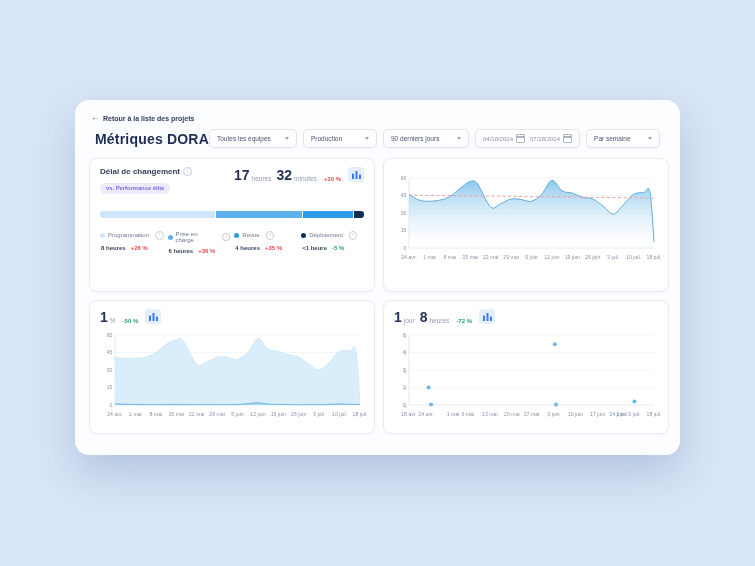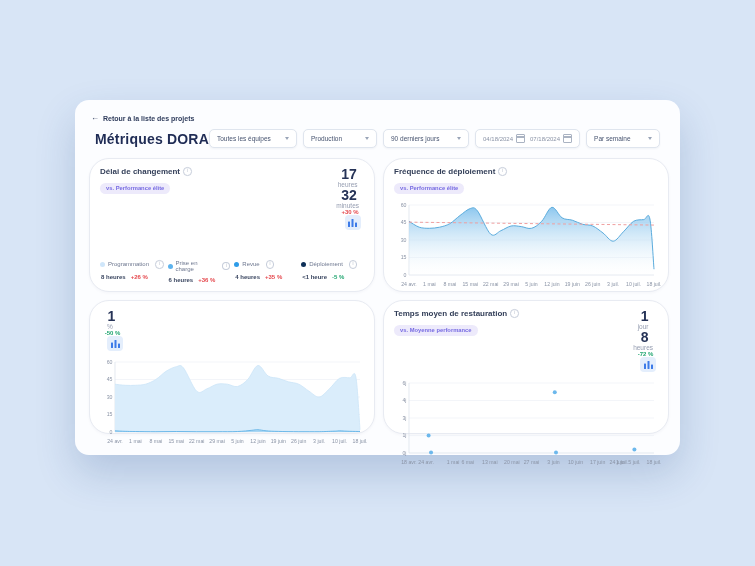--- a/index.html
+++ b/index.html
@@ -17,30 +17,30 @@
           border:1px solid #dfe5ee;border-radius:5px;padding:0 7px;font-size:6.5px;color:#46536f;
           box-shadow:0 1px 2px rgba(40,60,100,.05);cursor:pointer;box-sizing:border-box;}
   .sel-teams{width:88px;} .sel-env{width:74px;} .sel-period{width:86px;} .sel-gran{width:74px;}
   .chev{width:0;height:0;border-left:2.5px solid transparent;border-right:2.5px solid transparent;border-top:3px solid #9aa5b8;}
   .daterange{height:19px;display:flex;align-items:center;gap:5px;background:#fff;border:1px solid #dfe5ee;border-radius:5px;
              padding:0 7px;font-size:6px;color:#8a93a6;box-shadow:0 1px 2px rgba(40,60,100,.05);cursor:pointer;box-sizing:border-box;}
   .dategroup{display:flex;align-items:center;gap:3px;}
   .cal{width:7px;height:7px;border:1px solid #aab3c2;border-radius:1px;position:relative;display:inline-block;}
   .cal:before{content:'';position:absolute;top:1px;left:0;right:0;height:1.5px;background:#aab3c2;}
   .grid{display:grid;grid-template-columns:1fr 1fr;gap:8px;}
-  .card{background:#fff;border:1px solid #e8ebf2;border-radius:20px;height:134px;padding:8px 10px;box-sizing:border-box;
+  .card{background:#fff;border:1px solid #e8ebf2;border-radius:8px;height:134px;padding:8px 10px;box-sizing:border-box;
         display:flex;flex-direction:column;box-shadow:0 1px 3px rgba(40,60,100,.04);}
   .card-head{display:flex;justify-content:space-between;align-items:flex-start;}
   .t-row{display:flex;align-items:center;}
   .c-title{font-size:8px;font-weight:700;color:#323e58;}
   .info{display:inline-flex;width:6.5px;height:6.5px;border:1px solid #c6cdda;border-radius:50%;color:#b6bdcb;
         font-size:4.5px;align-items:center;justify-content:center;margin-left:3px;line-height:1;cursor:pointer;}
   .badge{display:inline-block;margin-top:5px;background:#edeafb;color:#776be2;font-size:5.8px;font-weight:600;
          padding:2.5px 6px;border-radius:8px;}
-  .metrics{display:flex;align-items:center;flex-direction:column;}
+  .metrics{display:flex;align-items:flex-end;}
   .big{font-size:14px;font-weight:700;color:#263357;line-height:1;}
   .unit{font-size:6.5px;color:#949cb0;margin:0 5px 0 2px;}
   .delta{font-size:6px;font-weight:700;margin-left:2px;}
   .chart-btn{width:16px;height:15px;border:none;border-radius:4px;background:#e4eefc;display:flex;align-items:center;
              justify-content:center;margin-left:7px;padding:0;cursor:pointer;align-self:center;}
   .stack-bar{display:flex;height:7px;margin-top:17px;border-radius:3px;overflow:hidden;gap:1px;}
   .seg{height:100%;}
   .legend{display:grid;grid-template-columns:1fr 1fr 1fr 1fr;margin-top:13px;gap:4px;}
   .l1{display:flex;align-items:center;gap:3px;font-size:6px;color:#6e7890;}
   .dot{width:5px;height:5px;border-radius:50%;flex:none;}
@@ -166,27 +166,20 @@
               <div class="l2">
                 <span>&lt;1 heure</span>
                 <span style="color: rgb(31, 165, 111); font-weight: 700;">-5 %</span>
               </div>
             </div>
           </div>
       </div>
 
       <div class="card">
         <div class="card-head">
-          <div>
-            <div class="t-row">
-              <span class="c-title">Fréquence de déploiement</span>
-              <span class="info">i</span>
-            </div>
-            <span class="badge">vs. Performance élite</span>
-          </div>
         </div>
         <svg class="chart" width="264" height="88">
             <line x1="15" y1="75" x2="260" y2="75" stroke="#d9dfe9" stroke-width="0.7"></line>
             <text x="12.5" y="76.8" text-anchor="end" font-size="5.2" fill="#8b94a6">0</text>
             <line x1="15" y1="57.5" x2="260" y2="57.5" stroke="#eef1f6" stroke-width="0.7"></line>
             <text x="12.5" y="59.3" text-anchor="end" font-size="5.2" fill="#8b94a6">15</text>
             <line x1="15" y1="40" x2="260" y2="40" stroke="#eef1f6" stroke-width="0.7"></line>
             <text x="12.5" y="41.8" text-anchor="end" font-size="5.2" fill="#8b94a6">30</text>
             <line x1="15" y1="22.5" x2="260" y2="22.5" stroke="#eef1f6" stroke-width="0.7"></line>
             <text x="12.5" y="24.3" text-anchor="end" font-size="5.2" fill="#8b94a6">45</text>
@@ -261,27 +254,20 @@
             <defs></defs>
             <path d="M15.0 27.2C16.7 27.4 21.8 28.1 25.2 28.3C28.6 28.5 32.0 28.5 35.4 28.3C38.8 28.1 42.2 28.1 45.6 27.2C49.0 26.2 52.4 24.6 55.8 22.5C59.2 20.4 62.6 16.5 66.0 14.3C69.4 12.2 73.4 10.2 76.3 9.7C79.1 9.1 80.0 6.8 83.4 10.8C86.8 14.9 92.8 30.7 96.7 34.2C100.6 37.7 103.5 33.0 106.9 31.8C110.3 30.7 113.7 27.9 117.1 27.2C120.5 26.4 123.9 26.8 127.3 27.2C130.7 27.6 134.1 30.3 137.5 29.5C140.9 28.7 144.3 26.0 147.7 22.5C151.1 19.0 154.5 9.1 157.9 8.5C161.3 7.9 164.7 16.9 168.1 19.0C171.5 21.1 174.9 20.4 178.3 21.3C181.7 22.3 185.1 23.9 188.5 24.8C191.9 25.8 195.3 25.6 198.8 27.2C202.2 28.7 205.6 32.0 209.0 34.2C212.4 36.3 215.8 40.4 219.2 40.0C222.6 39.6 226.0 34.9 229.4 31.8C232.8 28.7 236.2 23.2 239.6 21.3C243.0 19.5 247.1 20.9 249.8 20.8C252.5 20.6 254.2 11.5 255.9 20.2C257.6 28.8 259.3 63.9 260.0 72.7L260.0 75L15.0 75Z" fill="#daedfb" stroke="none"></path>
             <path d="M15.0 27.2C16.7 27.4 21.8 28.1 25.2 28.3C28.6 28.5 32.0 28.5 35.4 28.3C38.8 28.1 42.2 28.1 45.6 27.2C49.0 26.2 52.4 24.6 55.8 22.5C59.2 20.4 62.6 16.5 66.0 14.3C69.4 12.2 73.4 10.2 76.3 9.7C79.1 9.1 80.0 6.8 83.4 10.8C86.8 14.9 92.8 30.7 96.7 34.2C100.6 37.7 103.5 33.0 106.9 31.8C110.3 30.7 113.7 27.9 117.1 27.2C120.5 26.4 123.9 26.8 127.3 27.2C130.7 27.6 134.1 30.3 137.5 29.5C140.9 28.7 144.3 26.0 147.7 22.5C151.1 19.0 154.5 9.1 157.9 8.5C161.3 7.9 164.7 16.9 168.1 19.0C171.5 21.1 174.9 20.4 178.3 21.3C181.7 22.3 185.1 23.9 188.5 24.8C191.9 25.8 195.3 25.6 198.8 27.2C202.2 28.7 205.6 32.0 209.0 34.2C212.4 36.3 215.8 40.4 219.2 40.0C222.6 39.6 226.0 34.9 229.4 31.8C232.8 28.7 236.2 23.2 239.6 21.3C243.0 19.5 247.1 20.9 249.8 20.8C252.5 20.6 254.2 11.5 255.9 20.2C257.6 28.8 259.3 63.9 260.0 72.7" fill="none" stroke="#cce4f8" stroke-width="0.8"></path>
             <path d="M15.0 73.8C16.7 73.9 21.8 74.2 25.2 74.3C28.6 74.4 30.3 74.5 35.4 74.5C40.5 74.6 49.0 74.7 55.8 74.7C62.6 74.7 69.4 74.5 76.3 74.5C83.1 74.5 89.9 74.6 96.7 74.7C103.5 74.7 110.3 74.7 117.1 74.7C123.9 74.6 131.7 74.8 137.5 74.5C143.3 74.3 148.4 73.6 151.8 73.3C155.2 72.9 155.5 72.6 157.9 72.7C160.3 72.8 162.7 73.5 166.1 73.8C169.5 74.1 172.9 74.3 178.3 74.4C183.8 74.6 191.9 74.6 198.8 74.7C205.6 74.7 213.0 74.7 219.2 74.7C225.3 74.6 232.1 74.2 235.5 74.1C238.9 73.9 237.2 73.8 239.6 73.8C242.0 73.9 246.4 74.2 249.8 74.3C253.2 74.4 258.3 74.5 260.0 74.5L260.0 75L15.0 75Z" fill="#a9d6f3" stroke="none"></path>
             <path d="M15.0 73.8C16.7 73.9 21.8 74.2 25.2 74.3C28.6 74.4 30.3 74.5 35.4 74.5C40.5 74.6 49.0 74.7 55.8 74.7C62.6 74.7 69.4 74.5 76.3 74.5C83.1 74.5 89.9 74.6 96.7 74.7C103.5 74.7 110.3 74.7 117.1 74.7C123.9 74.6 131.7 74.8 137.5 74.5C143.3 74.3 148.4 73.6 151.8 73.3C155.2 72.9 155.5 72.6 157.9 72.7C160.3 72.8 162.7 73.5 166.1 73.8C169.5 74.1 172.9 74.3 178.3 74.4C183.8 74.6 191.9 74.6 198.8 74.7C205.6 74.7 213.0 74.7 219.2 74.7C225.3 74.6 232.1 74.2 235.5 74.1C238.9 73.9 237.2 73.8 239.6 73.8C242.0 73.9 246.4 74.2 249.8 74.3C253.2 74.4 258.3 74.5 260.0 74.5" fill="none" stroke="#57ade4" stroke-width="0.8"></path>
           </svg>
       </div>
 
       <div class="card">
         <div class="card-head">
-          <div>
-            <div class="t-row">
-              <span class="c-title">Temps moyen de restauration</span>
-              <span class="info">i</span>
-            </div>
-            <span class="badge">vs. Moyenne performance</span>
-          </div>
           <div class="metrics">
             <span class="big">1</span>
             <span class="unit">jour</span>
             <span class="big">8</span>
             <span class="unit">heures</span>
             <span class="delta" style="color: rgb(31, 165, 111);">-72 %</span>
             <button class="chart-btn">
               <svg width="9" height="9">
                 <rect x="0" y="3.5" width="2" height="5.5" rx="0.5" fill="#3d7be8"></rect>
                 <rect x="3.5" y="1" width="2" height="8" rx="0.5" fill="#3d7be8"></rect>

